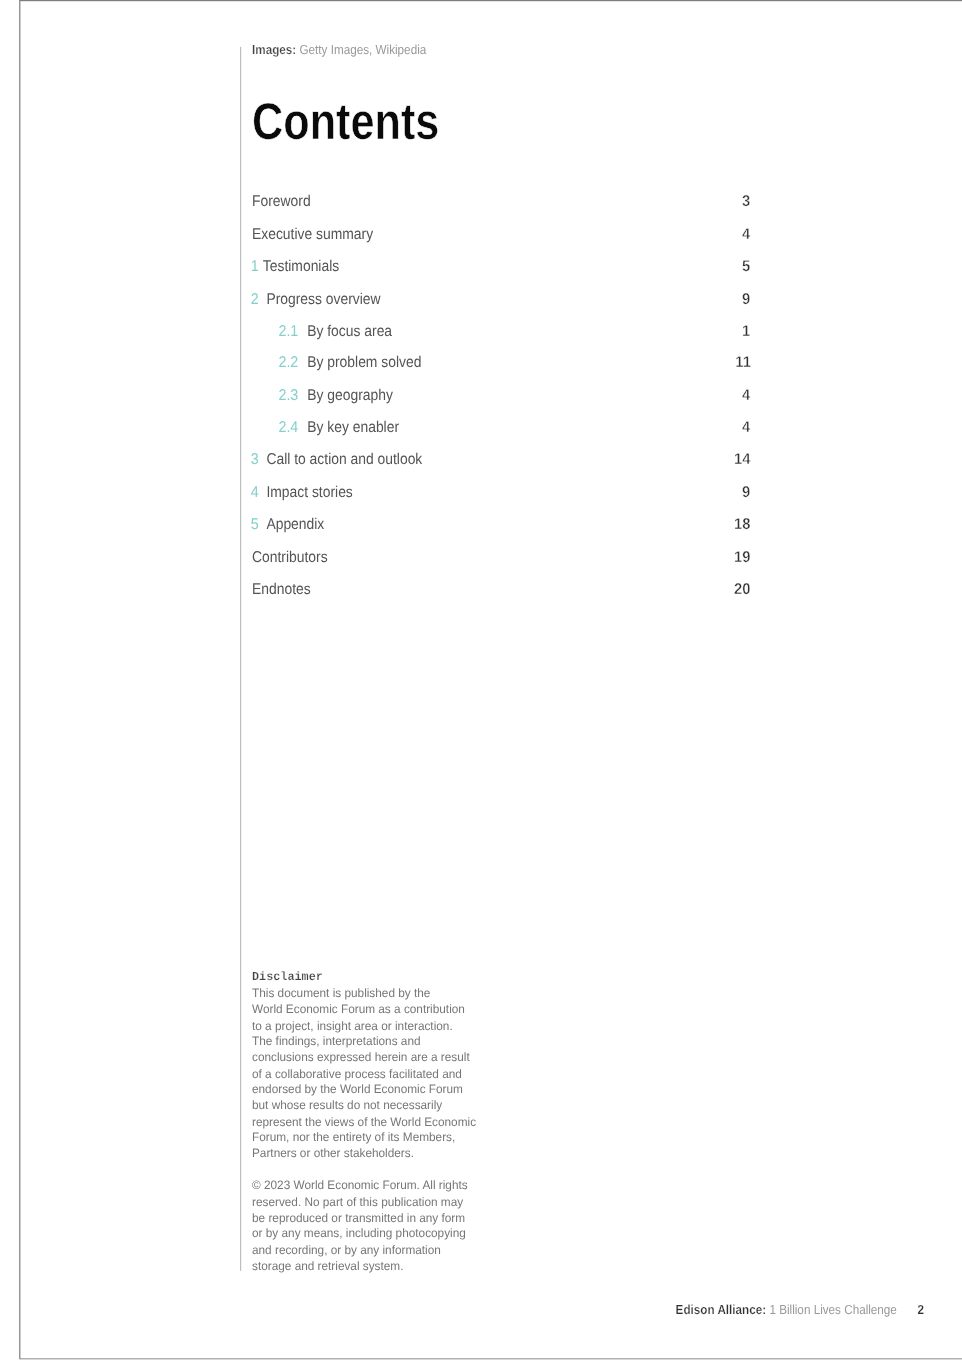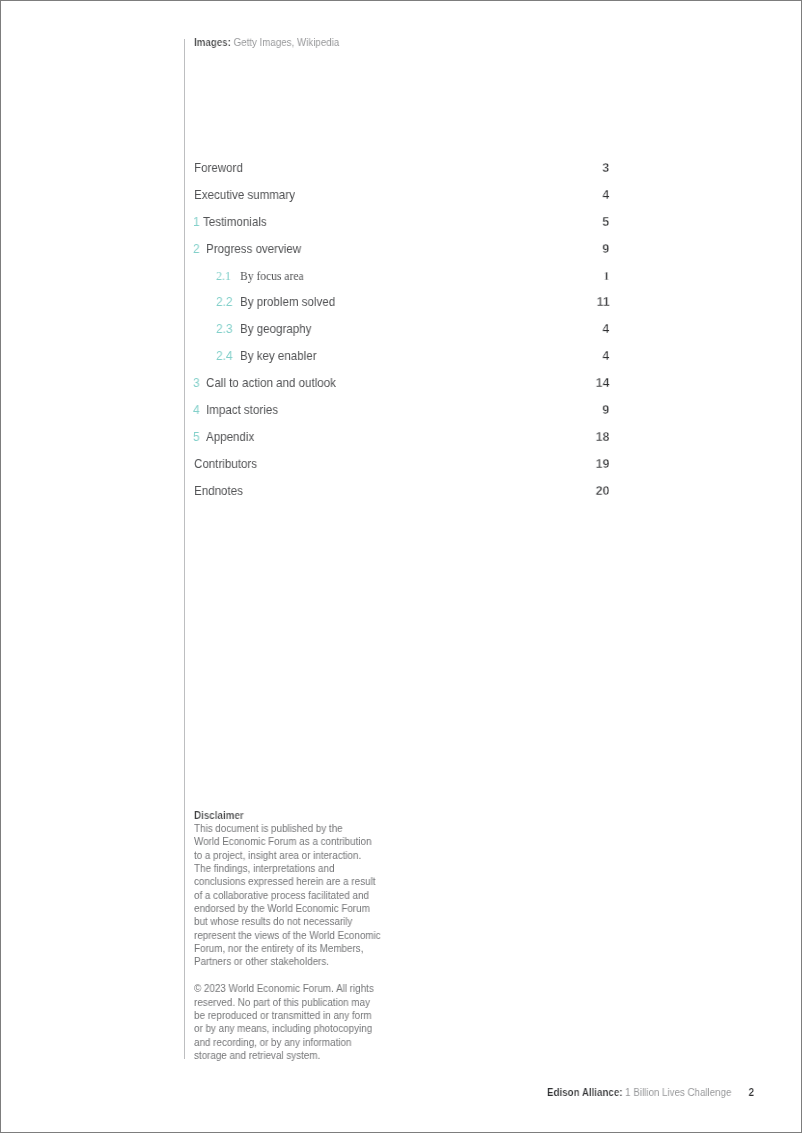--- a/index.html
+++ b/index.html
@@ -7,21 +7,21 @@
     background: #ffffff;
   }
   body {
     width: 802px; height: 1133px;
     position: relative;
     overflow: hidden;
     font-family: "Liberation Sans", sans-serif;
     -webkit-font-smoothing: antialiased;
     color: #4b4c4e;
   }
-  .pg-root { position: absolute; left:0; top:0; width:736px; height:1133px; background: #fff; }
+  .pg-root { position: absolute; left:16px; top:0; width:736px; height:1133px; background: #fff; }
   .page-border {
     position: absolute; left: 0; top: 0;
     width: 802px; height: 1133px;
     box-sizing: border-box;
     border: 1px solid #7d7d7d;
     pointer-events: none;
   }
 
   
   .nx { display: inline-block; transform: scaleX(0.89); transform-origin: 0 50%; white-space: nowrap; will-change: transform; }
@@ -87,21 +87,21 @@
 
   
   .disclaimer {
     position: absolute;
     left: 193.6px; top: 808.5px;
     width: 230px;
     font-size: 10.2px;
     line-height: 13.36px;
     color: #757678;
   }
-  .disclaimer .head { font-weight: 700; color: #414243; -webkit-text-stroke: 0.2px #ffffff; }
+  .disclaimer .head { font-weight: 700; color: #414243; font-family: Liberation Mono, monospace; -webkit-text-stroke: 0.2px #ffffff; }
   .disclaimer .ln { height: 13.36px; white-space: nowrap; }
   .disclaimer .nx { transform: scaleX(0.965); }
   .disclaimer .gap { height: 13.36px; }
 
   
   .footer {
     position: absolute;
     left: 547.3px; top: 1085.6px;
     font-size: 10.9px;
     line-height: 12px;
@@ -114,41 +114,42 @@
 </style>
 </head>
 <body>
 
 <div class="pg-root">
   <div class="page-border"></div>
   <div class="rule"></div>
 
   <div class="credits"><span class="nx"><span class="lbl">Images:</span> <span>Getty Images, Wikipedia</span></span></div>
 
+  <div class="title"><span class="nx">Contents</span></div>
 
   <div class="toc" id="toc">
       <div class="toc-row" style="top: 158.9px;">
         <span class="toc-label" style="left:0.8px"><span class="nx">Foreword</span></span>
         <span class="toc-pageno"><span class="nxr">3</span></span>
       </div>
       <div class="toc-row" style="top: 185.8px;">
         <span class="toc-label" style="left:0.8px"><span class="nx">Executive summary</span></span>
         <span class="toc-pageno"><span class="nxr">4</span></span>
       </div>
       <div class="toc-row" style="top: 212.7px;">
         <span class="toc-num" style="left:0.1px"><span class="nx">1</span></span>
         <span class="toc-label" style="left:9.7px"><span class="nx">Testimonials</span></span>
         <span class="toc-pageno"><span class="nxr">5</span></span>
       </div>
       <div class="toc-row" style="top: 239.6px;">
         <span class="toc-num" style="left:0.1px"><span class="nx">2</span></span>
         <span class="toc-label" style="left:13.3px"><span class="nx">Progress overview</span></span>
         <span class="toc-pageno"><span class="nxr">9</span></span>
       </div>
-      <div class="toc-row" style="top: 266.5px; font-family: Liberation Serif, serif;">
+      <div class="toc-row" style="top: 266.5px;">
         <span class="toc-num" style="left:23.2px"><span class="nx">2.1</span></span>
         <span class="toc-label" style="left:46.5px"><span class="nx">By focus area</span></span>
         <span class="toc-pageno"><span class="nxr">1</span></span>
       </div>
       <div class="toc-row" style="top: 293.4px;">
         <span class="toc-num" style="left:23.2px"><span class="nx">2.2</span></span>
         <span class="toc-label" style="left:46.5px"><span class="nx">By problem solved</span></span>
         <span class="toc-pageno"><span class="nxr">11</span></span>
       </div>
       <div class="toc-row" style="top: 320.3px;">

